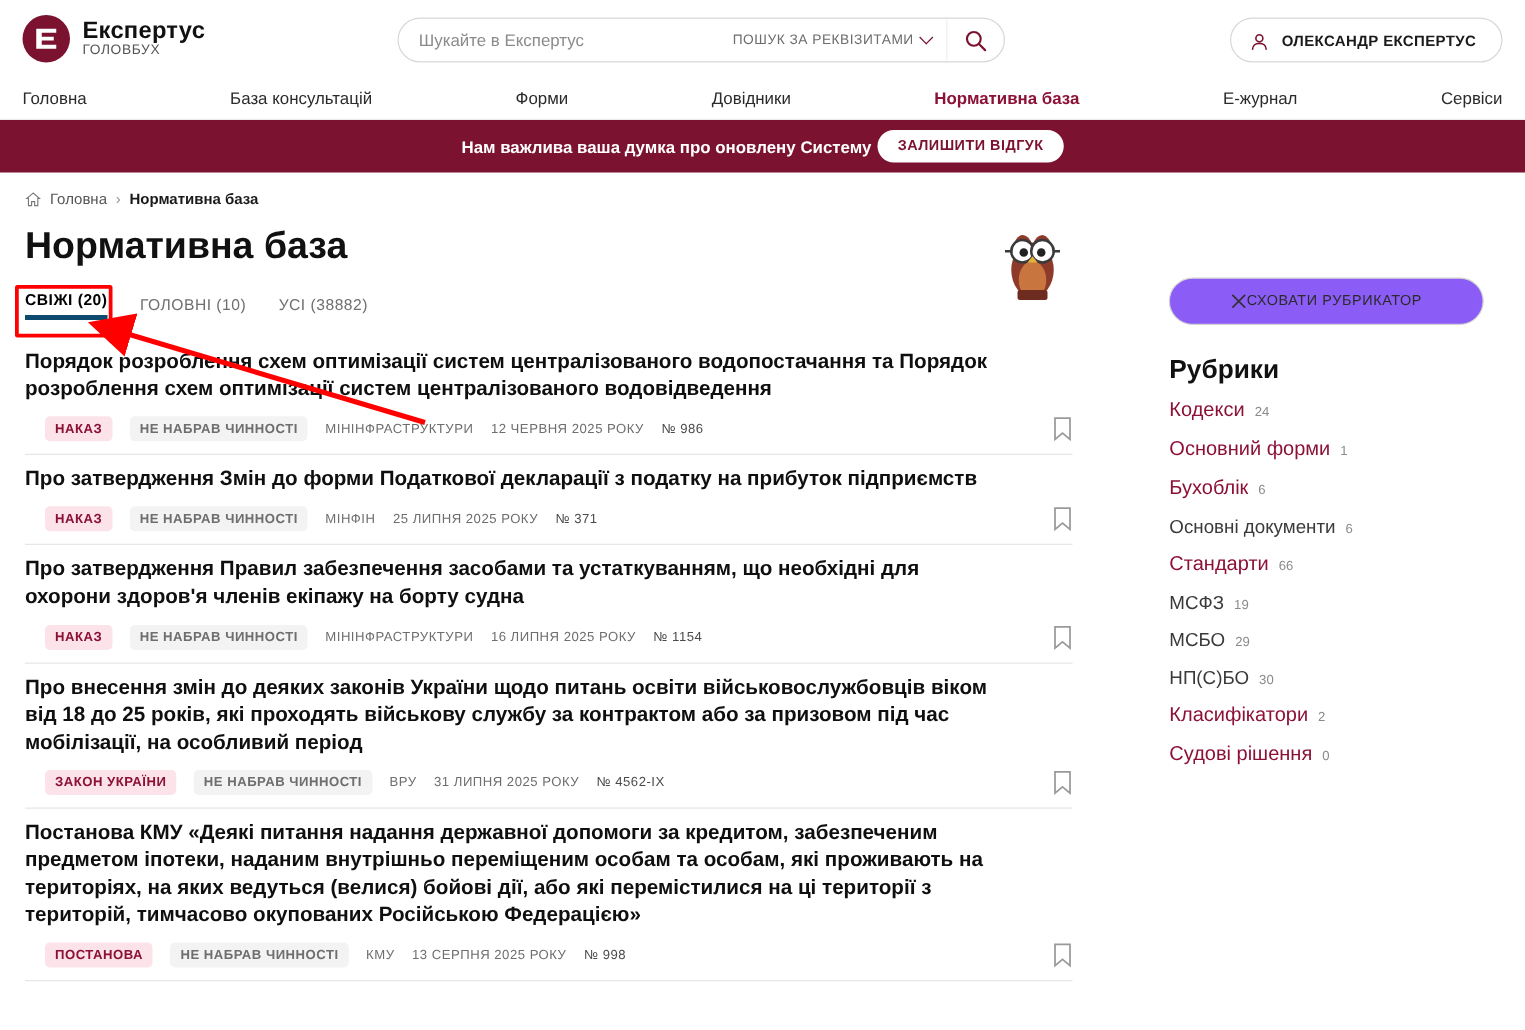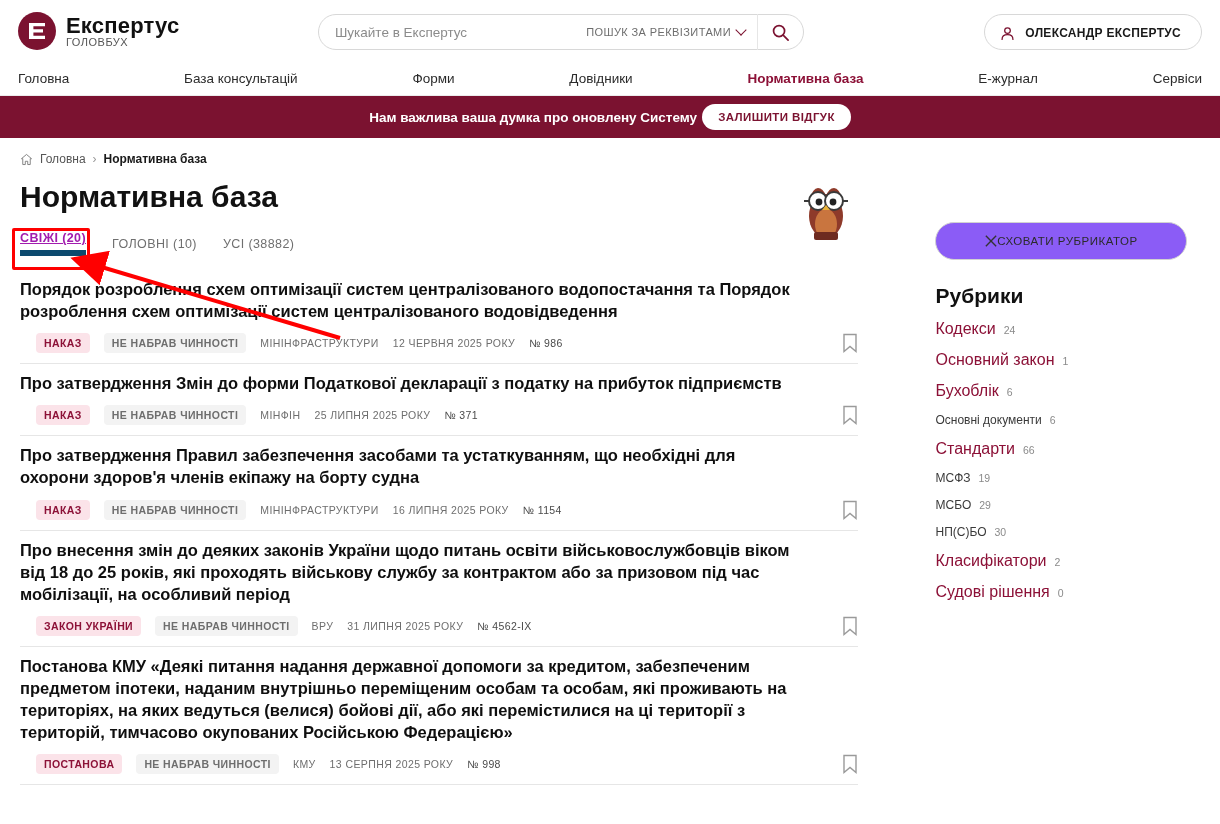--- a/index.html
+++ b/index.html
@@ -23,21 +23,21 @@
   }
   .logo-wrap { display: flex; align-items: center; gap: 10px; width: 260px; }
   .logo-mark {
     width: 38px; height: 38px; border-radius: 50%;
     background: #7b1230;
     display: flex; align-items: center; justify-content: center;
     color: #fff; font-size: 20px; font-weight: bold;
   }
   .logo-mark svg { display:block; }
   .logo-text { line-height: 1.05; }
-  .logo-title { font-size: 22px; font-weight: 700; color: #111; letter-spacing: .2px; }
+  .logo-title { font-size: 19px; font-weight: 700; color: #111; letter-spacing: .2px; }
   .logo-sub { font-size: 11px; color: #555; letter-spacing: .5px; }
 
   .search-box {
     position: absolute; left: 318px; top: 14px;
     width: 486px; height: 36px;
     border: 1px solid #d8d8d8; border-radius: 20px;
     background: #fff;
     display: flex; align-items: center;
   }
   .search-input {
@@ -107,21 +107,21 @@
 
   
   .content { display: flex; padding: 0 20px; }
   .main { width: 910px; position: relative; }
   .page-title {
     font-size: 30px; font-weight: 700; color: #111;
     margin: 14px 0 12px 0;
   }
   .tabs { display: flex; gap: 26px; align-items: flex-end; height: 30px; position: relative; }
   .tab { font-size: 12.5px; letter-spacing: .4px; color: #6f6f6f; cursor: pointer; padding-bottom: 5px; }
-  .tab.active { color: #a21caf; font-weight: 700; border-bottom: 6px solid #0c4a6e; text-decoration: underline; }
+  .tab.active { color: #000000; font-weight: 700; border-bottom: 4px solid #0c4a6e; }
 
   .doc-list { margin-top: 14px; width: 838px; }
   .doc {
     border-bottom: 1px solid #e6e6e6;
     padding: 8px 0 10px 0;
     position: relative;
   }
   .doc-title {
     font-size: 16.5px; font-weight: 700; color: #0f0f0f;
     line-height: 1.34; cursor: pointer; padding-right: 60px;
@@ -142,21 +142,21 @@
   .hide-btn {
     width: 252px; height: 38px; border: 1px solid #d2d2d2; border-radius: 20px;
     background: #8b5cf6; cursor: pointer;
     display: flex; align-items: center; justify-content: center; gap: 0;
     font-size: 11.5px; letter-spacing: .5px; color: #2b2b2b;
     font-family: "Liberation Sans", sans-serif;
   }
   .rubrics-title { font-size: 21px; font-weight: 700; margin: 24px 0 12px 0; color: #111; }
   .rub { display: flex; align-items: baseline; gap: 8px; margin-bottom: 13px; cursor: pointer; }
   .rub-label { font-size: 16px; color: #8c1137; }
-  .rub-label.sub { font-size: 12px; color: #3a3a3a; text-align: center; }
+  .rub-label.sub { font-size: 15px; color: #3a3a3a; text-align: center; }
   .rub-count { font-size: 10.5px; color: #8a8a8a; }
   .rub.indent { margin-left: 0px; }
 
   
   .mascot { position: absolute; left: 770px; top: 8px; width: 72px; height: 72px; }
 
   
   .anno-box {
     position: absolute; left: 12px; top: 228px;
     width: 78px; height: 42px;
@@ -341,21 +341,21 @@
         <span>СХОВАТИ РУБРИКАТОР</span>
       </button>
 
       <div class="rubrics-title">Рубрики</div>
 
       <div class="rub">
         <span class="rub-label">Кодекси</span>
         <span class="rub-count">24</span>
       </div>
       <div class="rub">
-        <span class="rub-label">Основний закон</span>
+        <span class="rub-label">Основний форми</span>
         <span class="rub-count">1</span>
       </div>
       <div class="rub">
         <span class="rub-label">Бухоблік</span>
         <span class="rub-count">6</span>
       </div>
       <div class="rub indent">
         <span class="rub-label sub">Основні документи</span>
         <span class="rub-count">6</span>
       </div>

